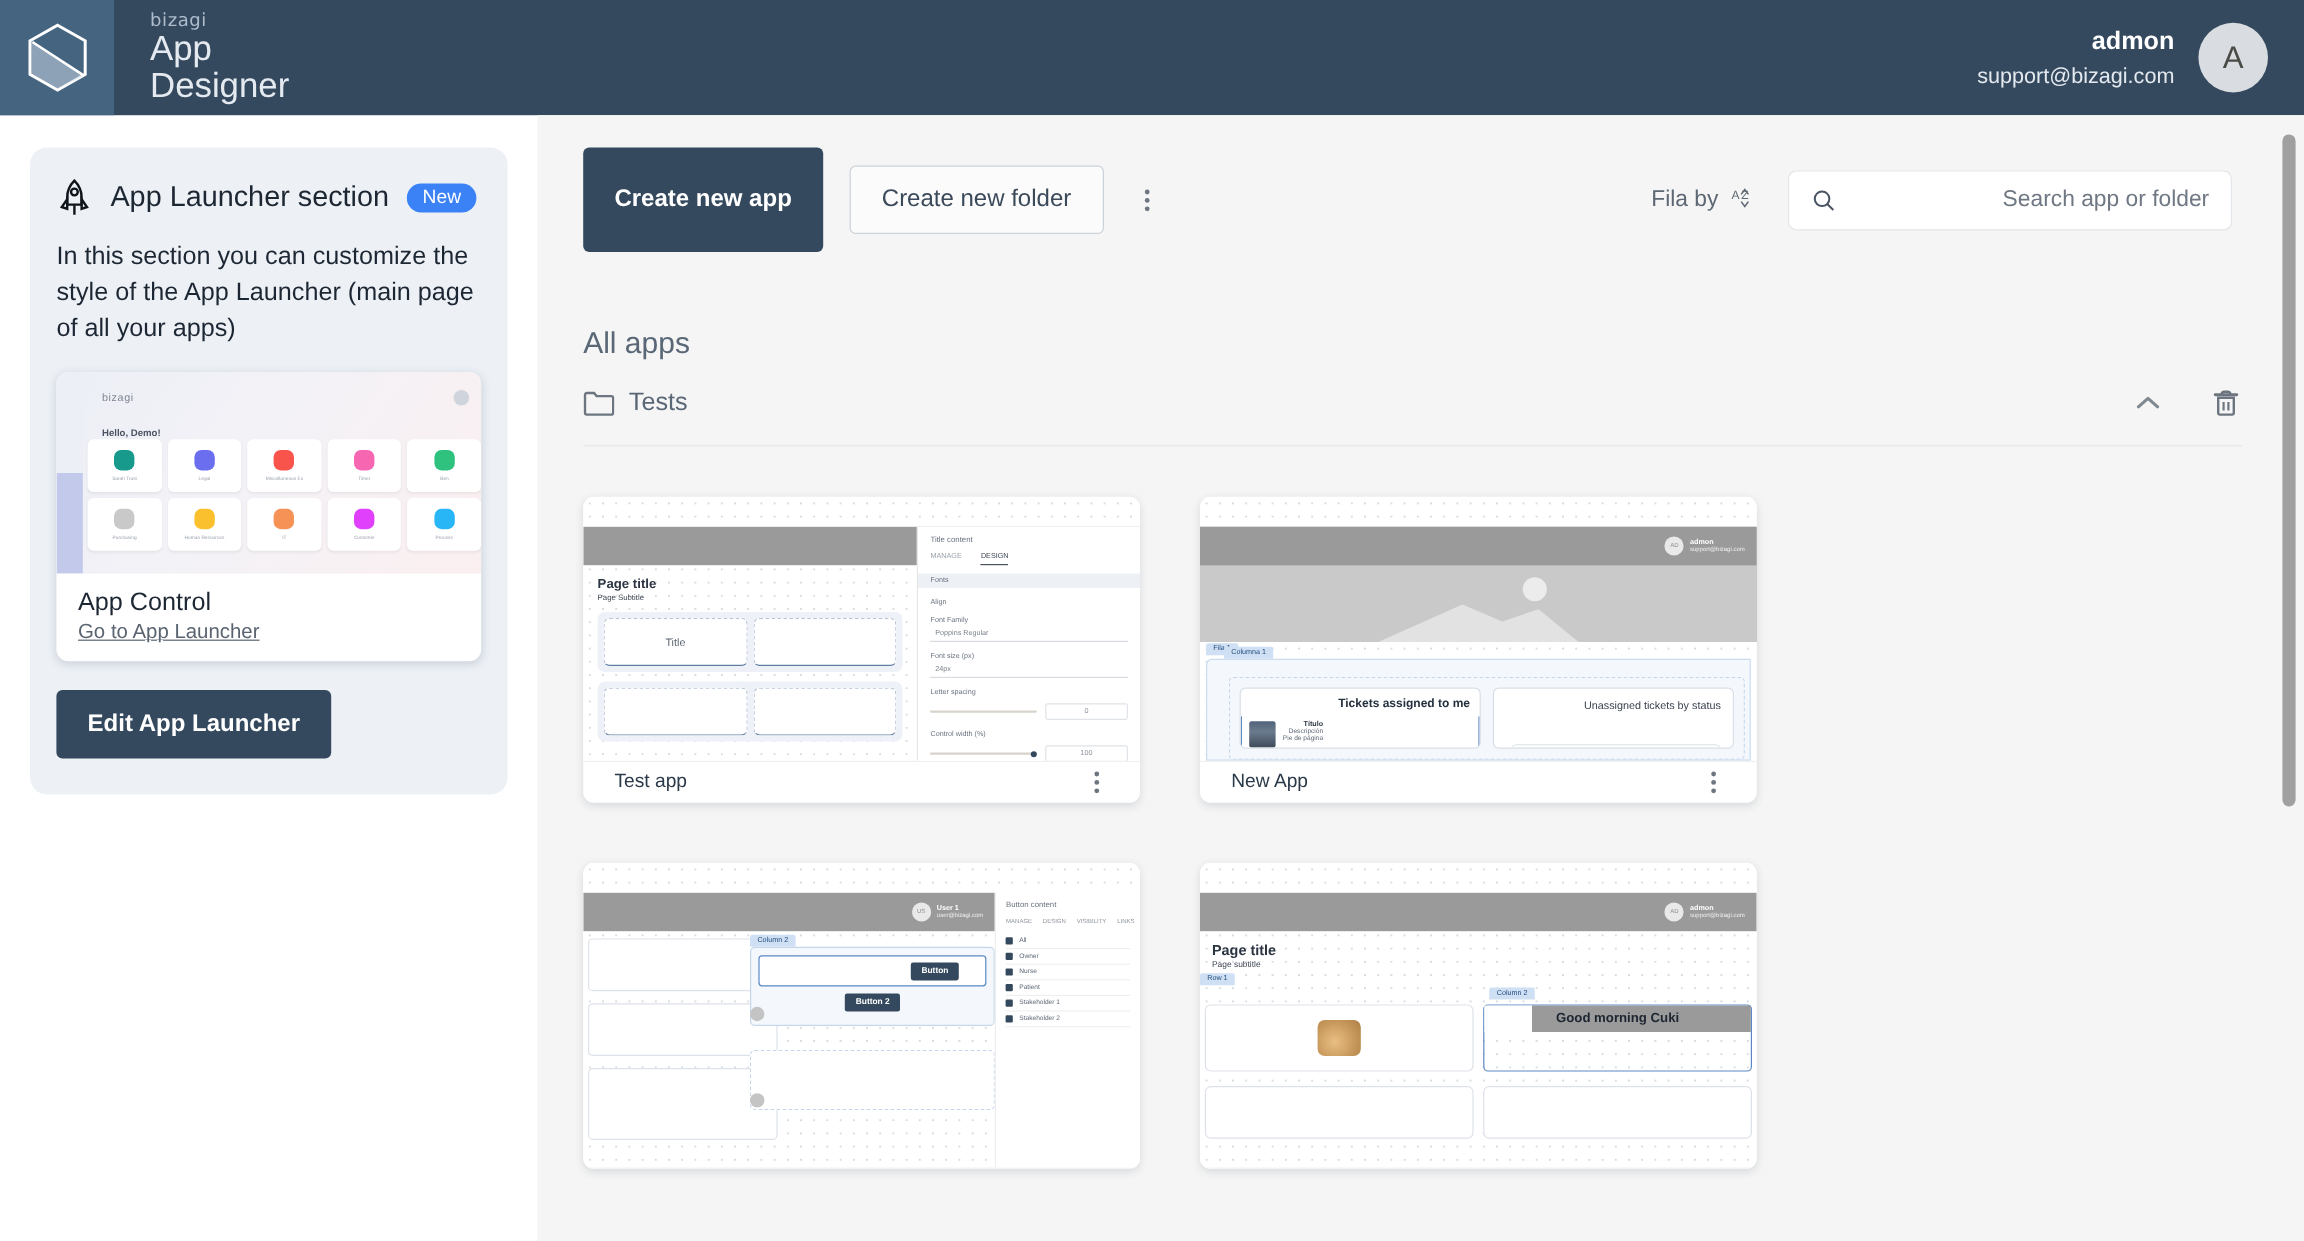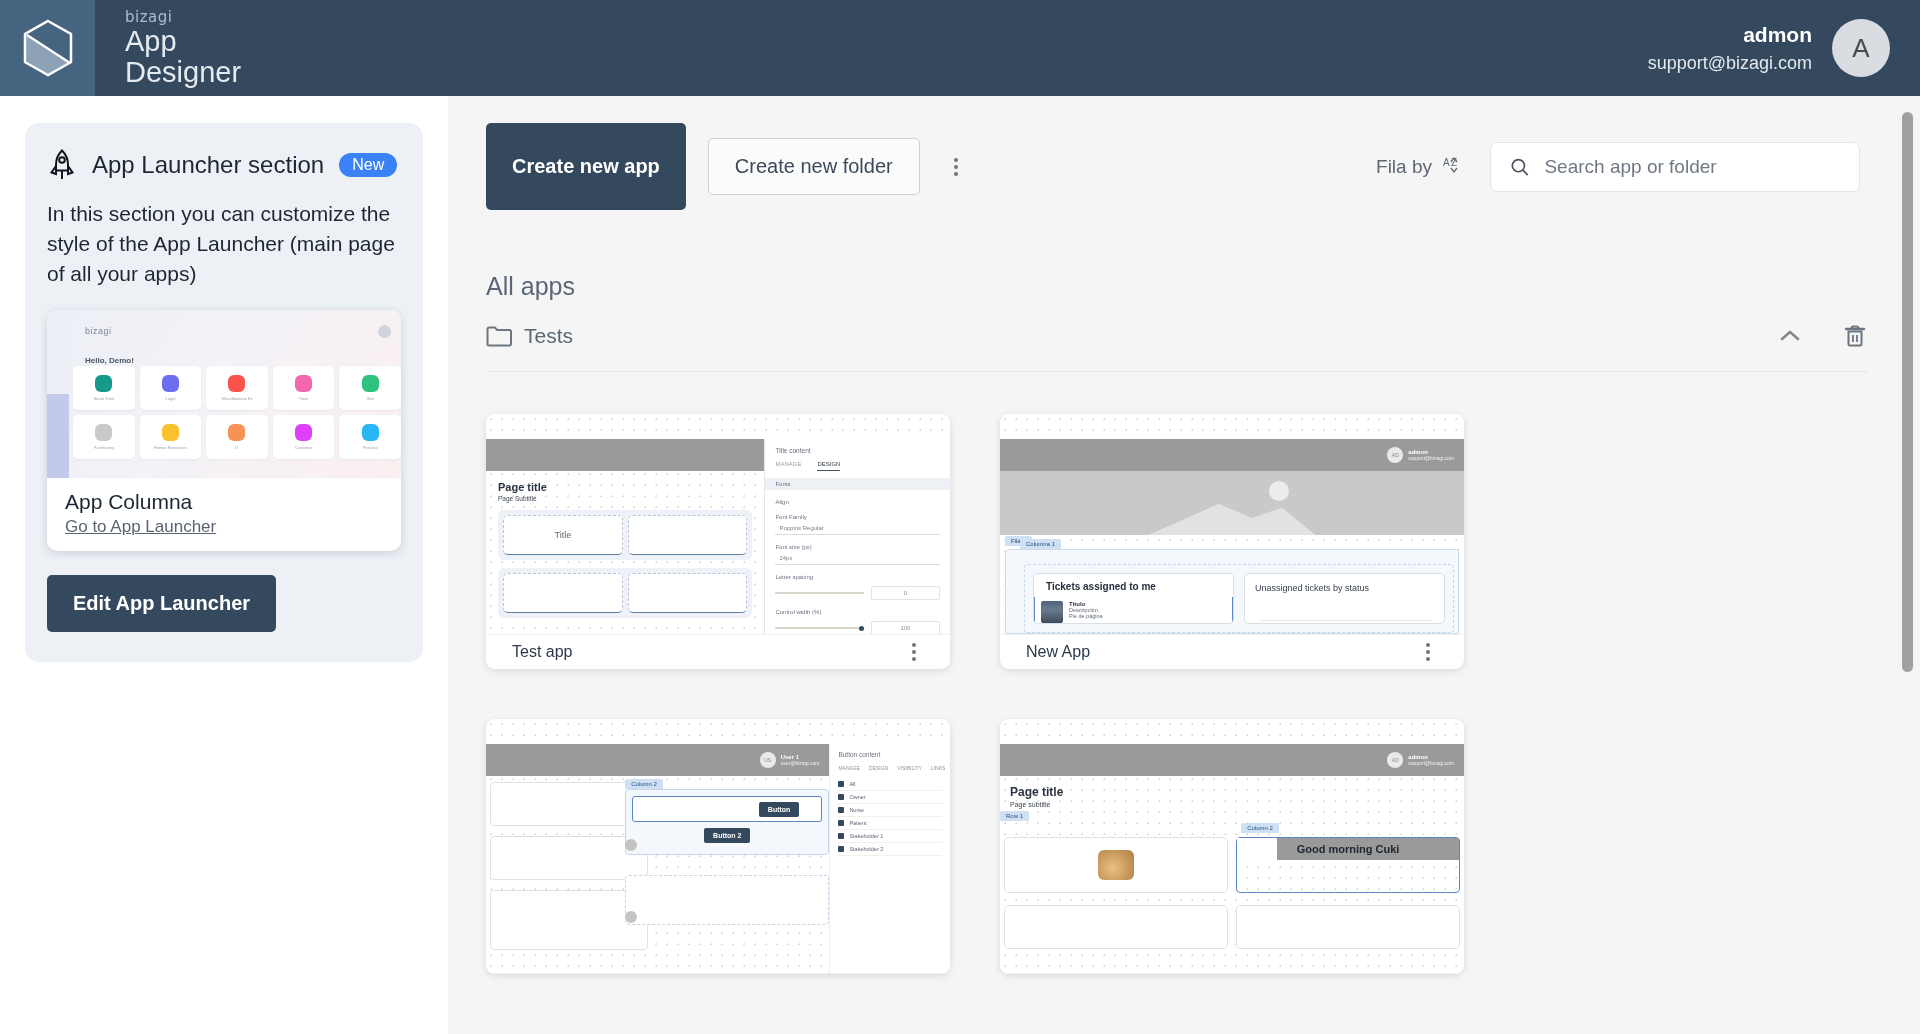--- a/index.html
+++ b/index.html
@@ -188,20 +188,21 @@
   .order-by { display: flex; align-items: center; gap: 10px; font-size: 19px; color: #5d6874; cursor: pointer; }
   .search-box {
     width: 370px; height: 50px;
     background: #fff; border: 1px solid #e2e5e9; border-radius: 7px;
     display: flex; align-items: center; gap: 14px; padding: 0 18px;
   }
   .search-box input {
     border: none; outline: none; font-size: 19px; color: #5d6874;
     width: 100%; background: transparent;
     font-family: "Liberation Sans", sans-serif;
+    text-align: right;
   }
   .search-box input::placeholder { color: #6f7883; }
 
   .section-title {
     font-size: 25px; color: #5a6776;
     padding: 0 0 0 38px; margin-top: 62px;
   }
   .folder-row {
     margin: 22px 52px 0 38px;
     border-bottom: 1px solid #e3e5e8;
@@ -283,21 +284,21 @@
   .p2-hero { position:absolute; left:0; right:0; top:25px; height:96px; overflow:hidden;
              background:#9a9a9a; }
   .p2-imgph { position:absolute; left:0; right:0; top:32px; height:64px; background:#c9c9c9; }
   .p2-mount { position:absolute; left:32%; bottom:0; width:36%; height:38px; background:#e2e2e2;
               clip-path: polygon(0% 100%, 42% 18%, 62% 55%, 80% 28%, 100% 100%); }
   .p2-sun { position:absolute; left:58%; top:42px; width:20px;height:20px;border-radius:50%;background:#ececec; }
   .tagchip { position:absolute; background:#cfe0f5; color:#1f4a7a; font-size:6px; padding:2px 6px; border-radius:2px 2px 0 0; }
   .p2-region { position:absolute; left:5px; right:5px; top:135px; bottom:0;
                background:#f4f8fd; border:1px solid #cadcf0; border-radius:5px 0 0 0; }
   .p2-col { position:absolute; left:18px; right:4px; top:14px; bottom:0;
-            border:1px dashed #c5d6ea; border-radius:4px; background:#fff0; display:flex; gap:10px; padding:8px; }
+            border:1px dashed #c5d6ea; border-radius:4px; background:#fff0; display:flex; gap:10px; padding:8px;text-align:right; }
   .p2-widget { background:#fff; border:1px solid #d9dfe6; border-radius:5px; flex:1; overflow:hidden; }
   .p2-wtitle { font-size:10px; font-weight:bold; color:#24303d; padding:7px 8px 5px 12px; }
   .p2-wtitle2 { font-size:9px; color:#39424e; padding:9px 10px; }
   .p2-list { border:1px solid #5b88c4; border-top:none; }
   .p2-item { display:flex; gap:6px; padding:4px 6px; }
   .p2-thumb { width:22px; height:22px; border-radius:2px; flex:0 0 22px; }
   .p2-t1 { background: linear-gradient(180deg,#51637a 0%,#6b7b8e 40%,#3e4a58 100%); }
   .p2-t2 { background: linear-gradient(180deg,#9a6f63 0%,#b5857a 40%,#7d5a50 100%); }
   .p2-item b { font-size:6px; color:#2b3441; display:block; }
   .p2-item span { font-size:5.5px; color:#5e6875; display:block; }
@@ -432,21 +433,21 @@
               <div class="pv-ic" style="background:#e040fb"></div>
               <div class="pv-lbl">Customer</div>
             </div>
             <div class="pv-tile">
               <div class="pv-ic" style="background:#29b6f6"></div>
               <div class="pv-lbl">Process</div>
             </div>
           </div>
         </div>
         <div class="preview-meta">
-          <div class="preview-title">App Columna</div>
+          <div class="preview-title">App Control</div>
           <a class="preview-link">Go to App Launcher</a>
         </div>
       </div>
 
       <button class="edit-btn">Edit App Launcher</button>
     </div>
   </aside>
 
   <main class="main">
 

